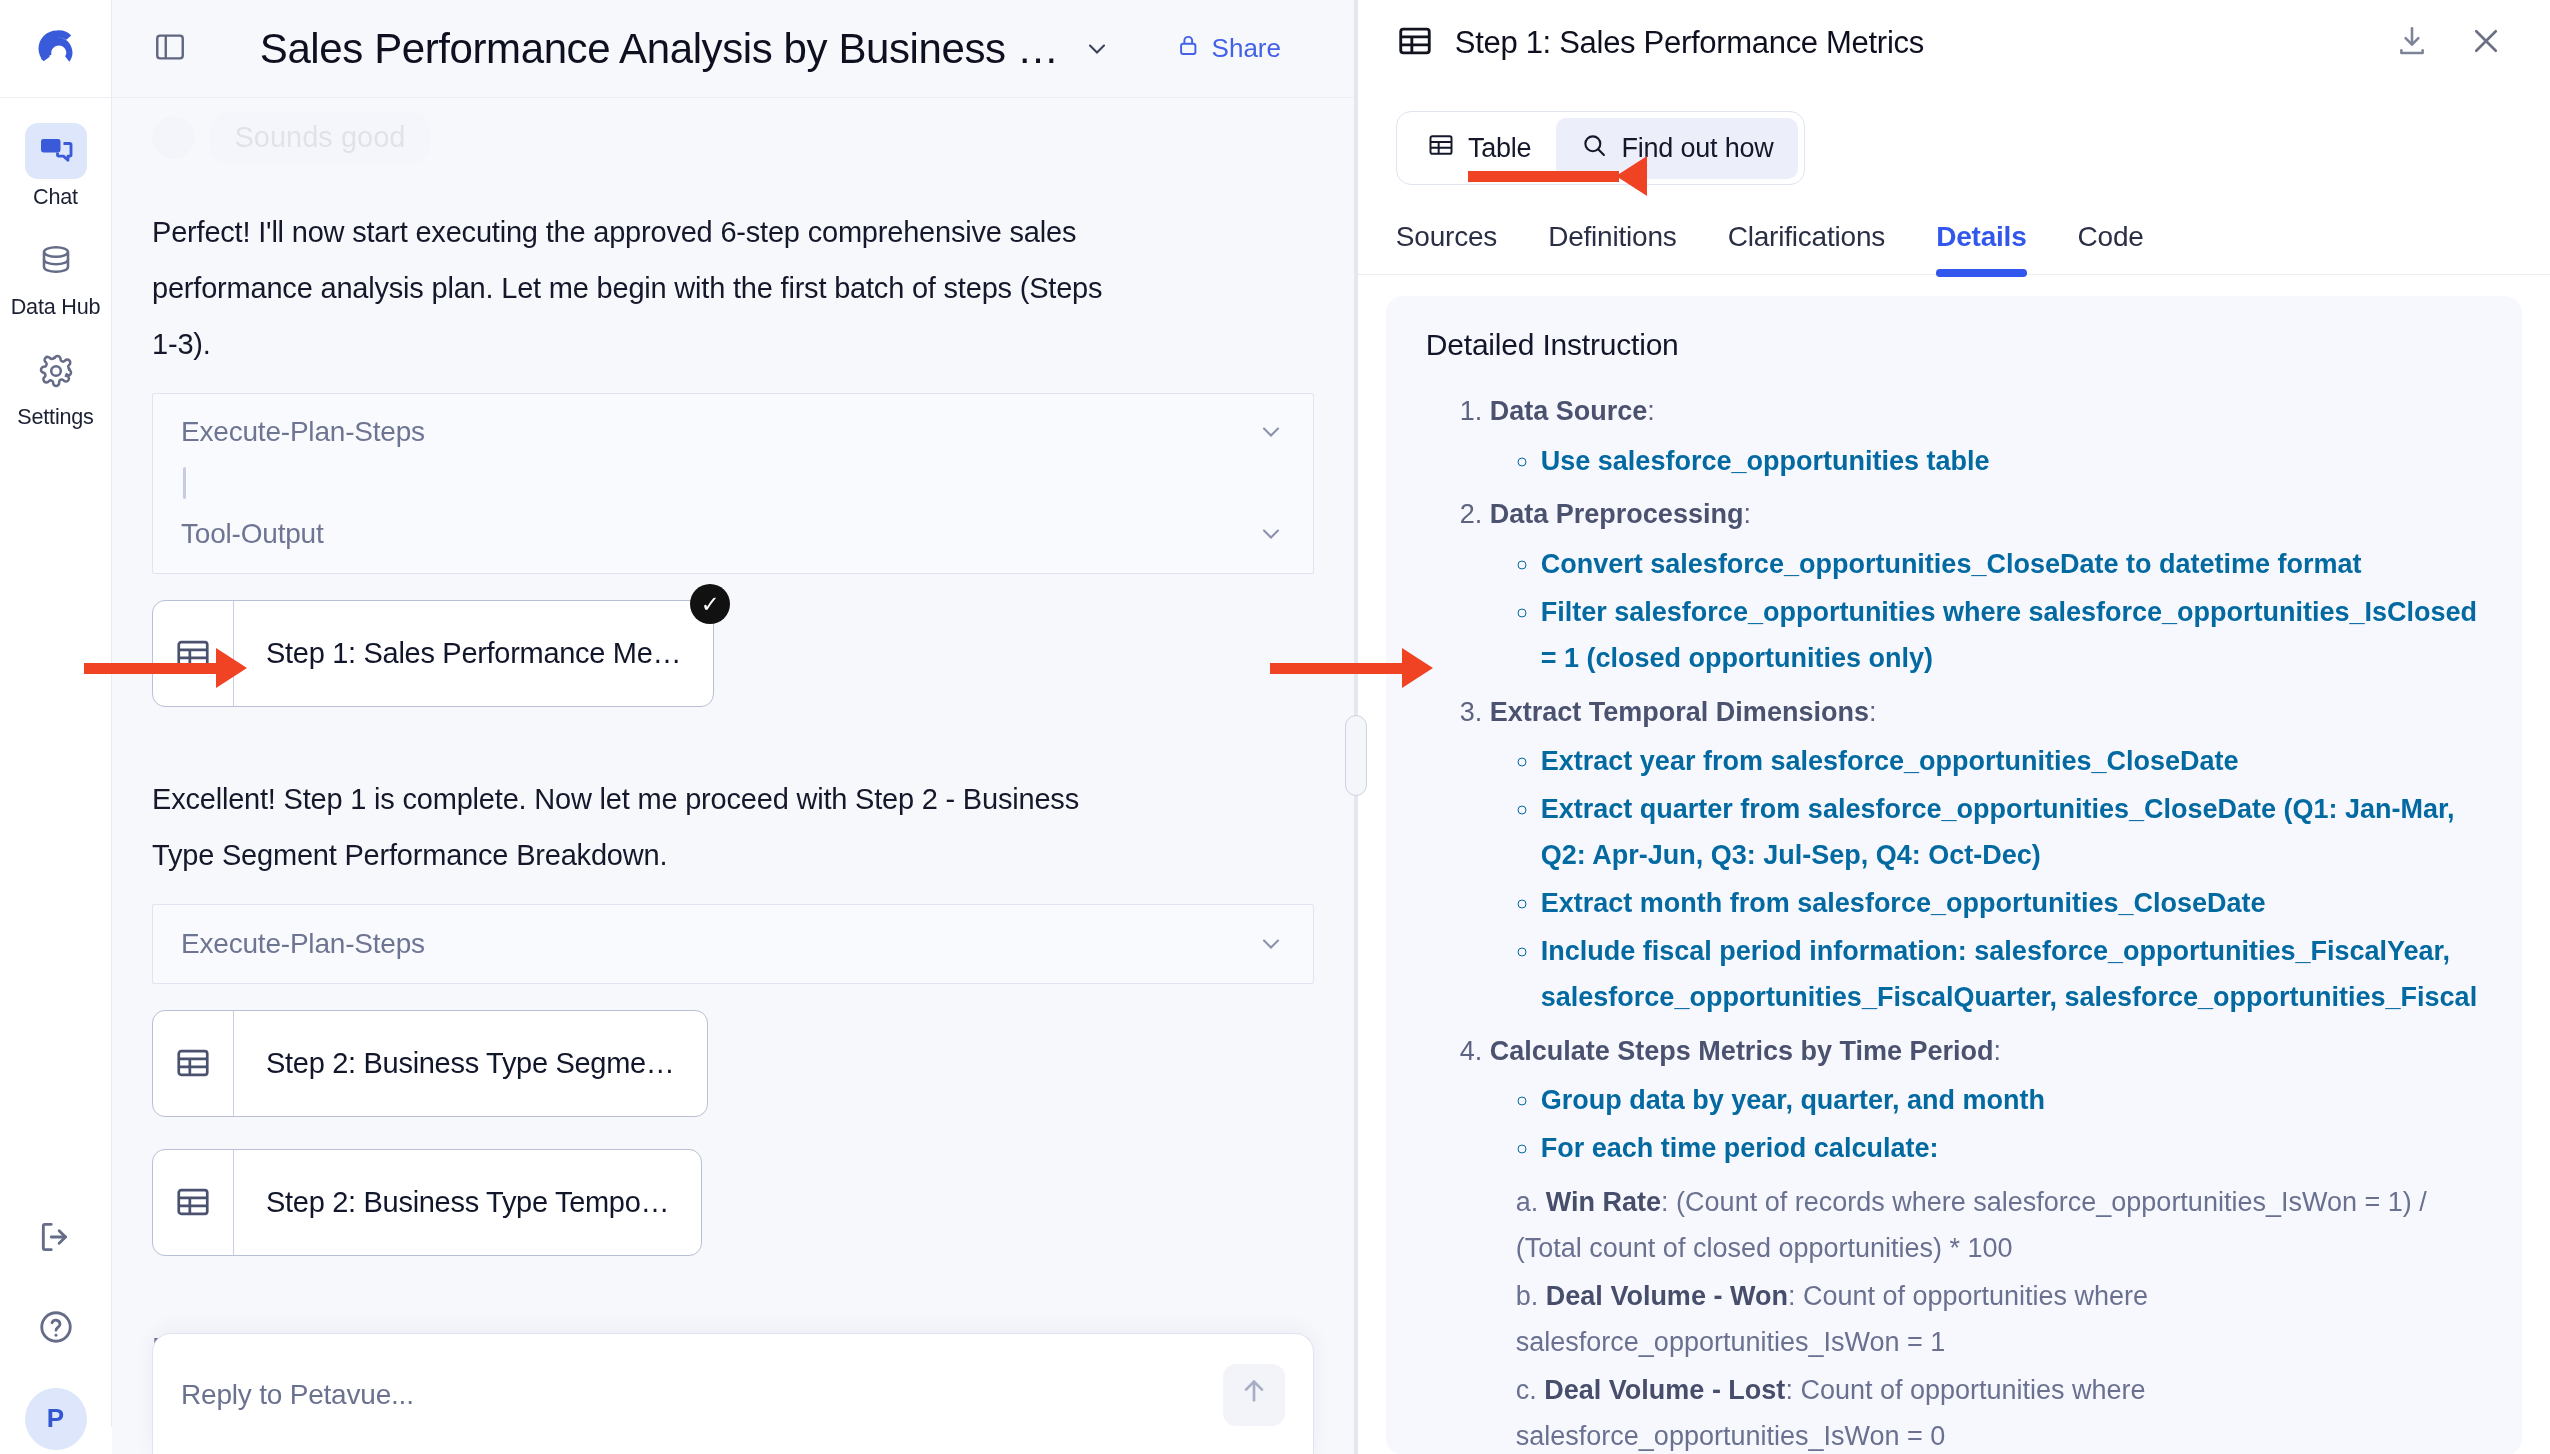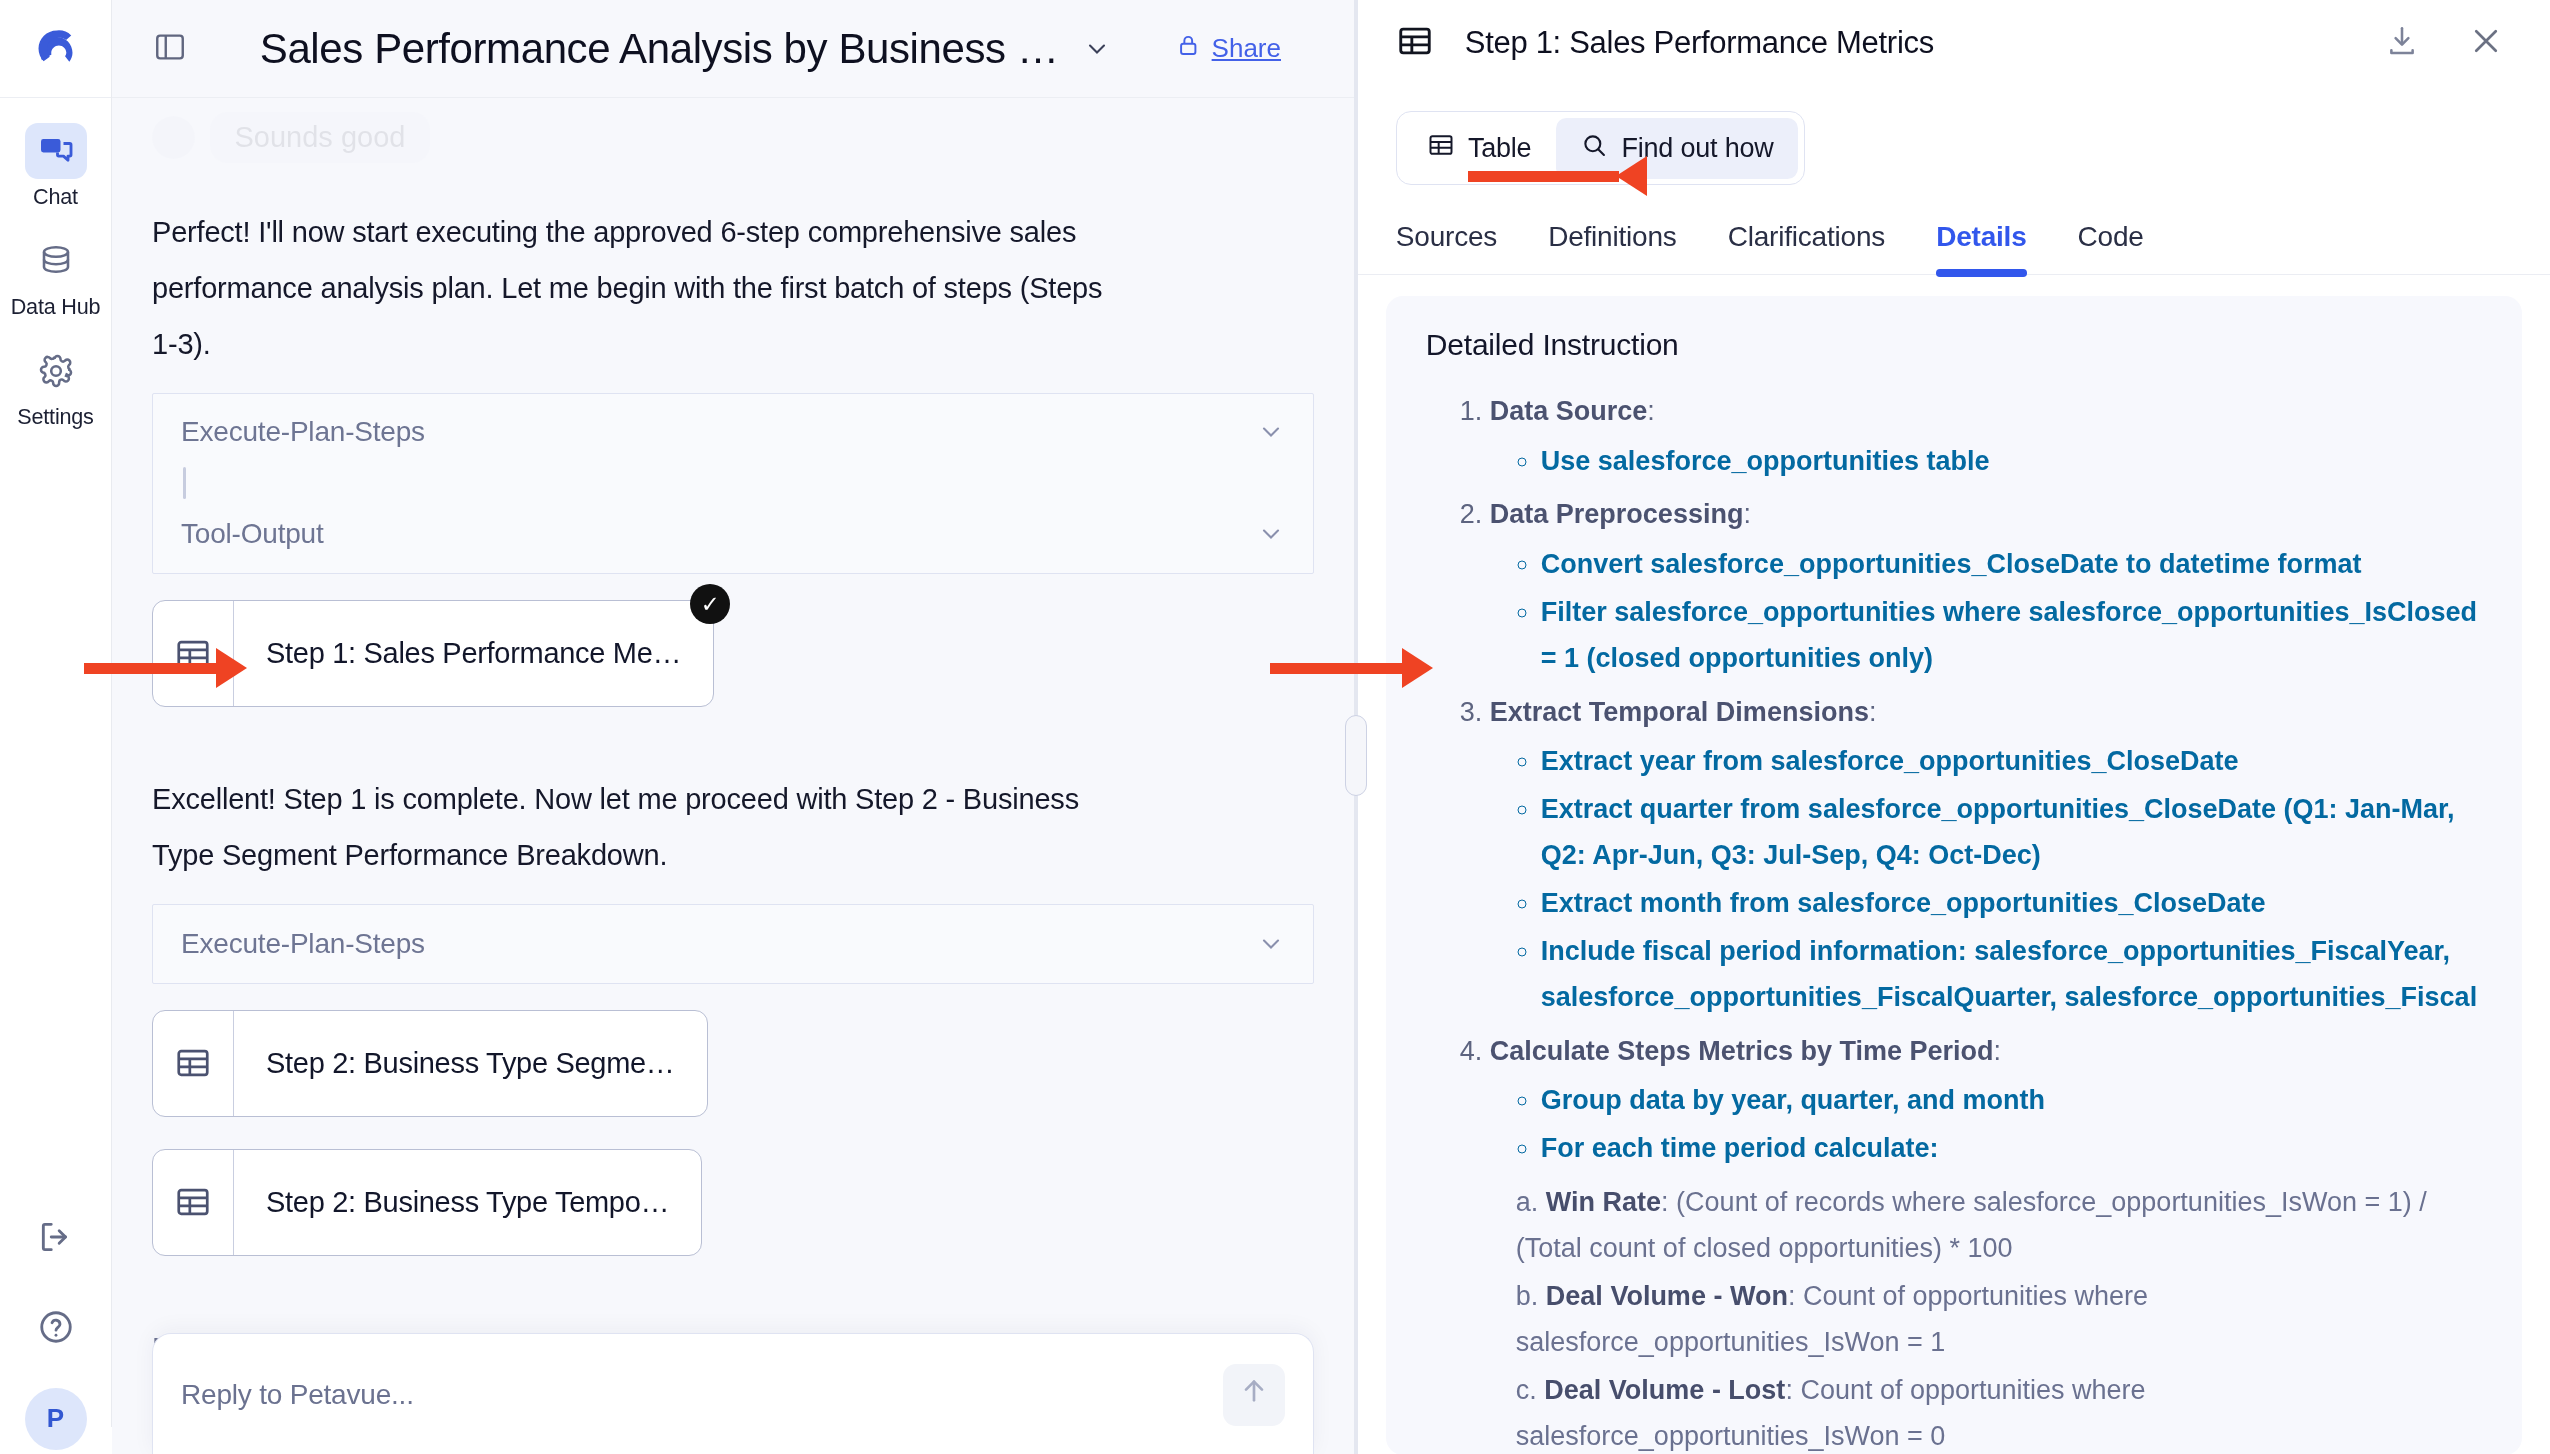--- a/index.html
+++ b/index.html
@@ -80,21 +80,21 @@
     gap: 24.5px;
   }
   .chat-title {
     font-size: 42px; color: #0e1020; font-weight: 500;
     letter-spacing: -0.4px; white-space: nowrap;
   }
   .chev-btn { cursor: pointer; display: flex; align-items: center; }
   .share-btn {
     display: flex; align-items: center; gap: 11.3px;
     color: #4361e8; font-size: 26px; font-weight: 500;
-    cursor: pointer; margin-right: 41px; text-decoration: underline;
+    cursor: pointer; margin-right: 41px;
   }
 
   .chat-scroll {
     flex: 1; overflow: hidden; position: relative;
     padding: 0 40px;
   }
   .faded-msg {
     height: 68px; margin-top: 5.6px;
     display: flex; align-items: center; gap: 15px;
     opacity: 0.10;
@@ -188,21 +188,21 @@
   }
 
   
   .right-panel {
     flex: 1; height: 1455px; background: #ffffff;
     display: flex; flex-direction: column; overflow: hidden;
   }
   .rp-header {
     height: 85px; flex: 0 0 85px;
     display: flex; align-items: center; padding: 2px 38px;
-    gap: 31px;
+    gap: 21px;
   }
   .rp-title {
     font-size: 31px; color: #0e1020; font-weight: 500;
     letter-spacing: -0.3px; flex: 1;
   }
   .rp-action {
     width: 53px; height: 53px; display: flex;
     align-items: center; justify-content: center; cursor: pointer;
     color: #7d8399;
   }

